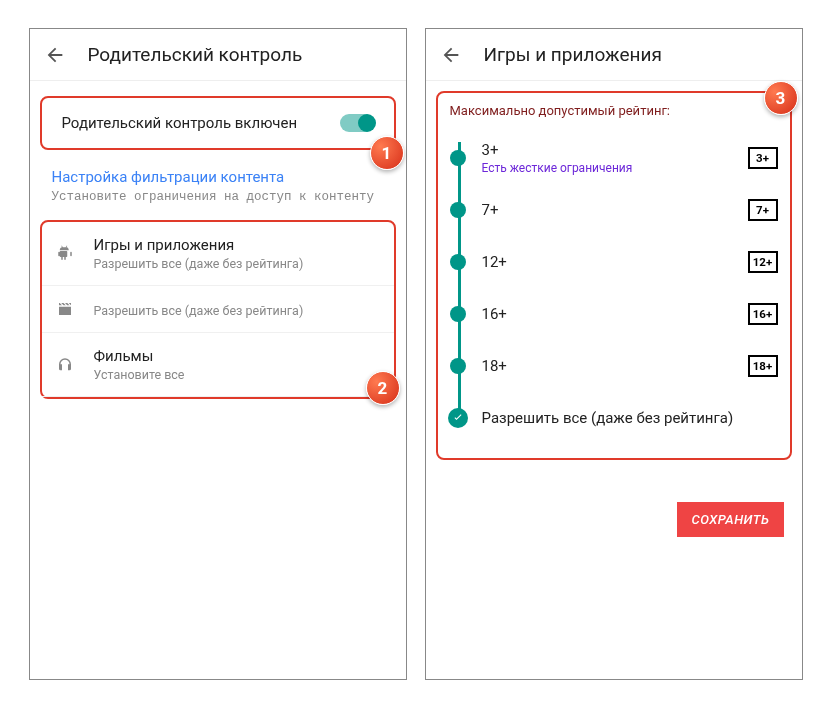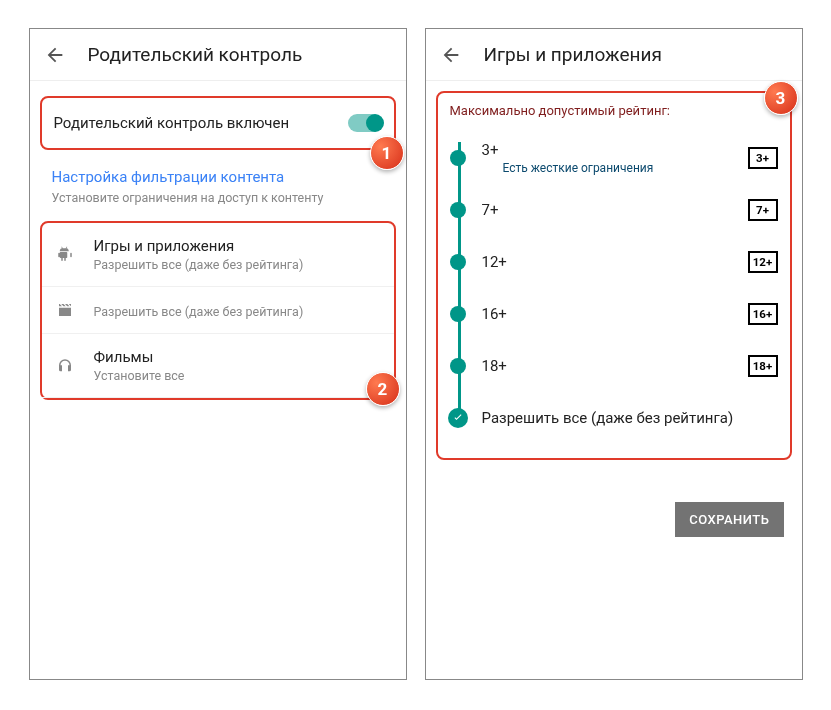--- a/index.html
+++ b/index.html
@@ -5,51 +5,51 @@
   * { margin: 0; padding: 0; box-sizing: border-box; font-family: Roboto, Arial, sans-serif; }
   body { background: #fff; width: 831px; height: 710px; position: relative; }
   .container { display: flex; gap: 18px; padding: 28px 24px; justify-content: center; }
   .phone { width: 378px; height: 652px; border: 1px solid #888; background: #fff; position: relative; }
   .header { height: 52px; display: flex; align-items: center; padding: 0 14px; border-bottom: 1px solid #eee; }
   .back-arrow { width: 22px; height: 22px; margin-right: 22px; cursor: pointer; }
   .title { font-size: 19px; color: #222; font-weight: 400; }
   
   .hl-box { border: 2px solid #e03a2a; border-radius: 8px; position: relative; }
   
-  .toggle-row { margin: 15px 10px 0 10px; padding: 16px 12px; display: flex; justify-content: space-between; align-items: center; }
+  .toggle-row { margin: 15px 10px 0 10px; padding: 16px 20px; display: flex; justify-content: space-between; align-items: center; }
   .toggle-label { font-size: 15px; color: #222; }
   .switch { width: 34px; height: 18px; background: #80cbc4; border-radius: 10px; position: relative; }
   .switch .knob { width: 18px; height: 18px; background: #009688; border-radius: 50%; position: absolute; right: -2px; top: 0; }
   
   .section-header { padding: 18px 22px 6px 22px; }
   .section-title { font-size: 15px; color: #3b82f6; margin-bottom: 4px; }
-  .section-sub { font-size: 12.5px; color: #888; }
+  .section-sub { font-size: 12.5px; color: #888; font-family: Liberation Mono, monospace; }
   
   .categories { margin: 10px 10px 0 10px; }
   .cat-row { display: flex; align-items: center; padding: 14px 12px; border-bottom: 1px solid #f0f0f0; cursor: pointer; }
   .cat-row:last-child { border-bottom: none; }
   .cat-icon { width: 22px; height: 18px; margin-right: 18px; fill: #888; }
   .cat-text .cat-label { font-size: 15px; color: #222; }
   .cat-text .cat-sub { font-size: 12.5px; color: #888; margin-top: 2px; }
 
   .badge { position: absolute; width: 34px; height: 34px; border-radius: 50%; background: radial-gradient(circle at 30% 30%, #ff7a50, #d62e18); color: #fff; display: flex; align-items: center; justify-content: center; font-weight: bold; font-size: 17px; box-shadow: 0 2px 4px rgba(0,0,0,.3); border: 1px solid #fff; }
 
   
   .rating-wrap { margin: 10px 10px 0 10px; padding: 10px 12px 14px 12px; }
   .rating-caption { font-size: 13px; color: #7f1d1d; margin-bottom: 14px; }
   .rating-list { position: relative; }
   .rating-line { position: absolute; left: 8px; top: 10px; bottom: 30px; width: 3px; background: #009688; }
   .rating-item { display: flex; align-items: center; height: 52px; position: relative; cursor: pointer; }
   .rating-dot { width: 16px; height: 16px; background: #009688; border-radius: 50%; position: relative; z-index: 1; margin-right: 16px; flex-shrink: 0; }
   .rating-dot.check { width: 20px; height: 20px; display: flex; align-items: center; justify-content: center; margin-left: -2px; margin-right: 14px; }
   .rating-label { font-size: 15px; color: #222; }
-  .rating-sub { font-size: 12px; color: #0c4a6e; margin-top: 2px; margin-left: 21px; }
+  .rating-sub { font-size: 12px; color: #6d28d9; margin-top: 2px; }
   .rating-badge { margin-left: auto; width: 30px; height: 22px; border: 2.2px solid #000; display:flex;align-items:center;justify-content:center; font-size: 11.5px; font-weight: bold; }
 
-  .save-btn { position: absolute; right: 18px; bottom: 142px; background: #737373; color: #fff; border: none; padding: 10px 14px; font-size: 13px; font-weight: 500; letter-spacing: .5px; cursor: pointer; }
+  .save-btn { position: absolute; right: 18px; bottom: 142px; background: #ef4444; color: #fff; border: none; padding: 10px 14px; font-size: 13px; font-weight: 500; letter-spacing: .5px; cursor: pointer; font-style: italic; }
 </style>
 </head>
 <body>
 
 <div class="container">
 
   <div class="phone">
     <div class="header">
       <svg class="back-arrow" viewBox="0 0 24 24">
           <path d="M20 11H7.8l5.6-5.6L12 4l-8 8 8 8 1.4-1.4L7.8 13H20z" fill="#555"></path>

